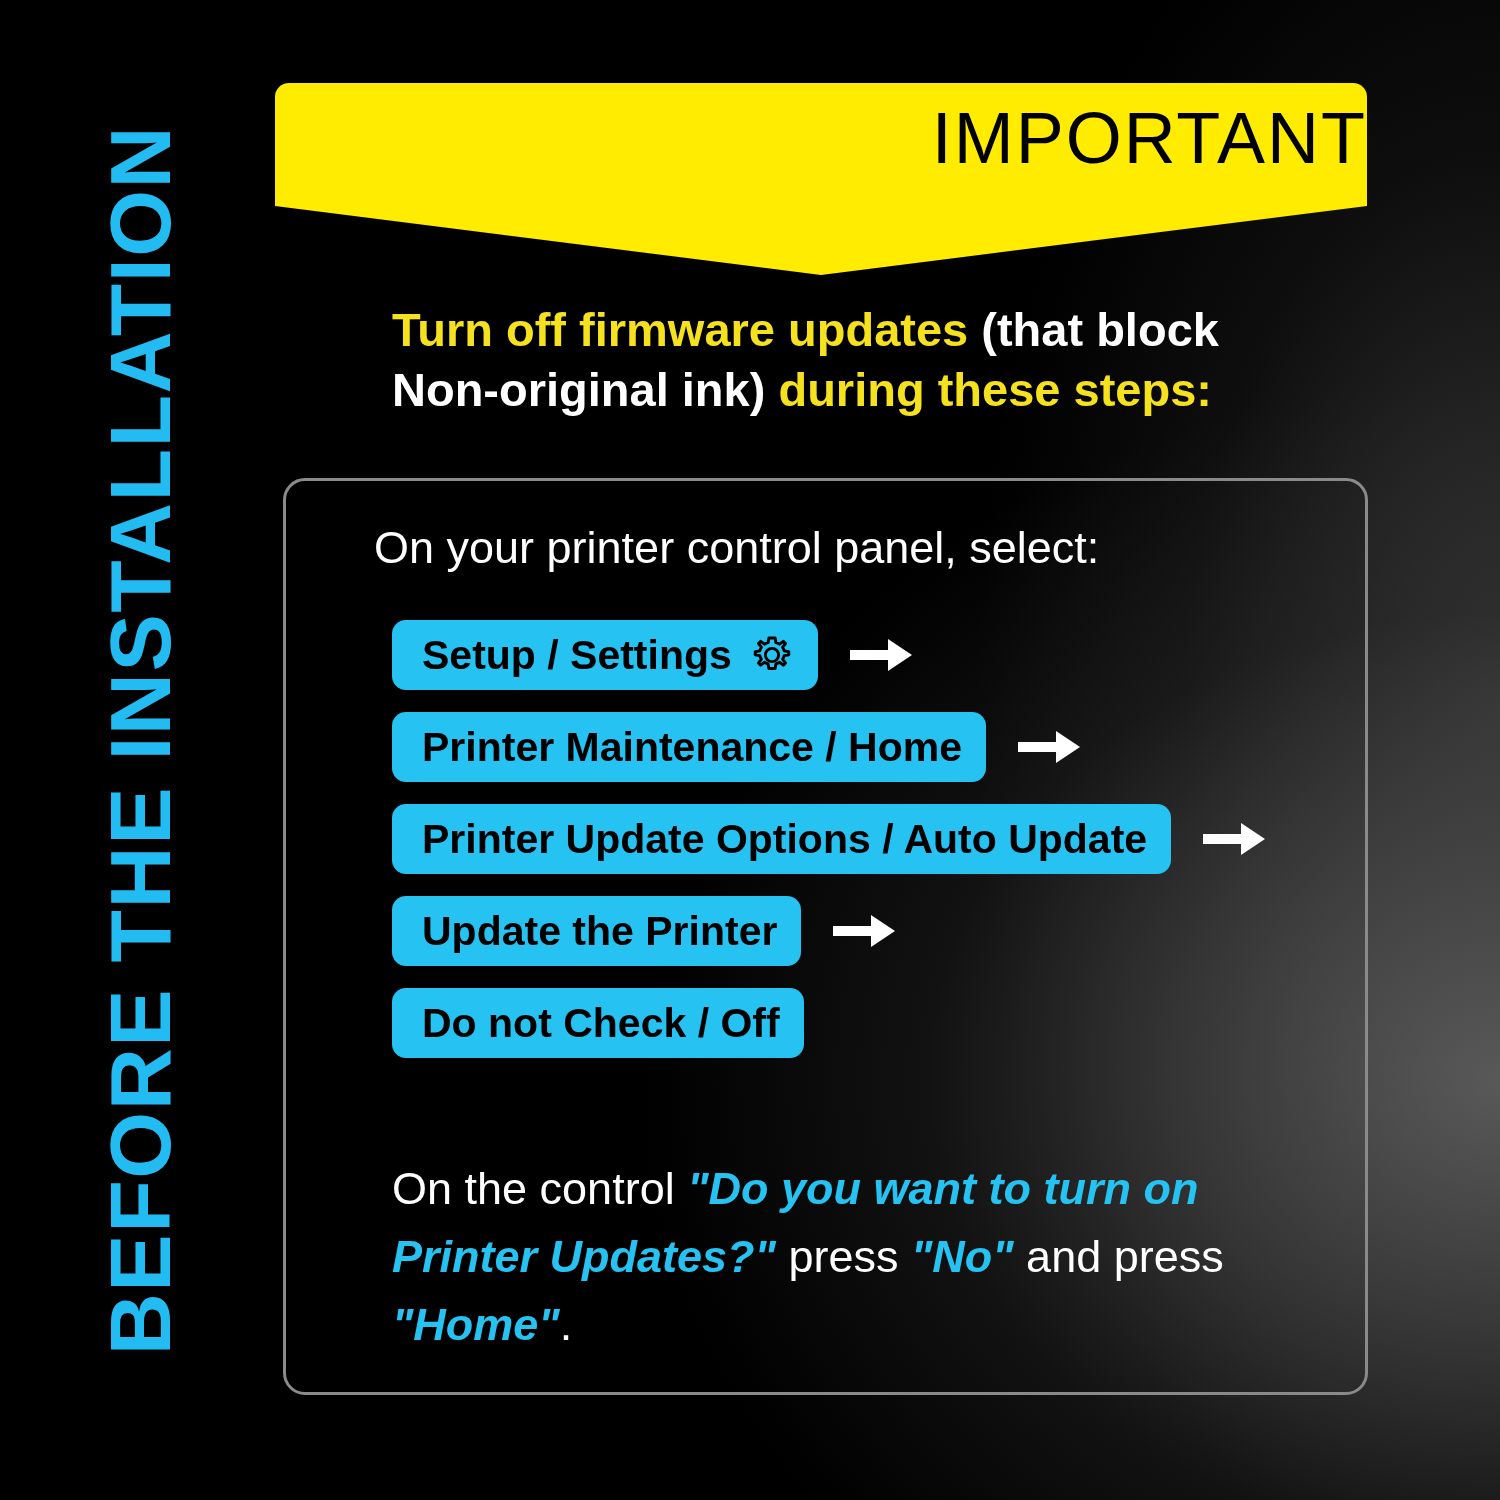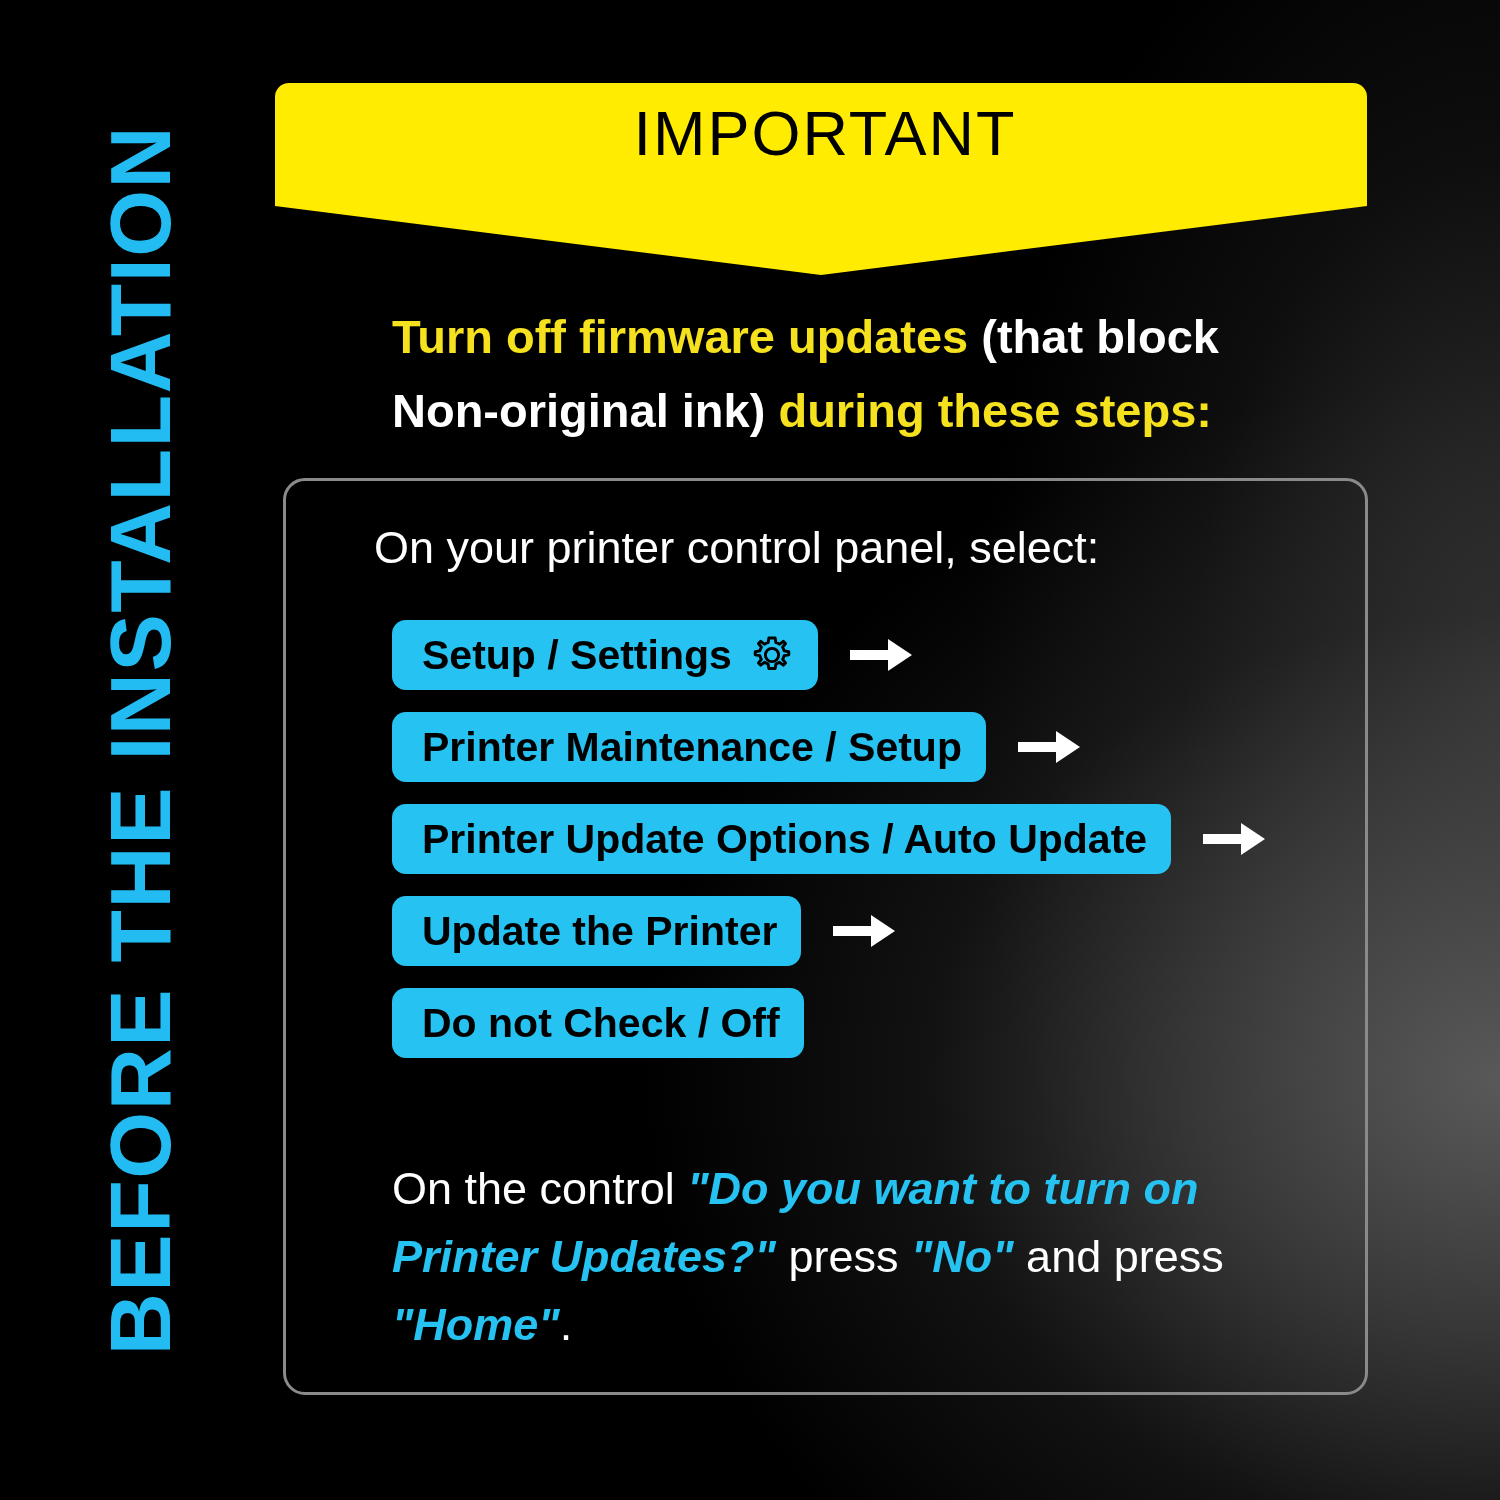--- a/index.html
+++ b/index.html
@@ -60,36 +60,36 @@
     background: #FFEC00;
     border-radius: 14px 14px 0 0;
     -webkit-clip-path: polygon(0 0, 100% 0, 100% 64%, 50% 100%, 0 64%);
     clip-path: polygon(0 0, 100% 0, 100% 64%, 50% 100%, 0 64%);
   }
   .banner-text {
     position: absolute;
     left: 8px;
     right: 0;
     top: 14px;
-    text-align: center;
+    text-align: right;
     color: #000;
-    font-size: 63px;
+    font-size: 72px;
     font-weight: normal;
     letter-spacing: 2px;
     font-family: "Liberation Sans", sans-serif;
   }
 
   
   .headline {
     position: absolute;
     left: 392px;
     top: 300px;
     width: 830px;
     font-size: 47px;
-    line-height: 74px;
+    line-height: 60px;
     font-weight: bold;
     color: #F5E11E;
     font-family: "Liberation Sans", sans-serif;
   }
   .headline .hl-white { color: #FFFFFF; }
 
   
   .panel {
     position: absolute;
     left: 283px;
@@ -208,21 +208,21 @@
       </span>
       <span class="arrow-icon">
         <svg viewBox="0 0 66 42" width="66" height="42" aria-hidden="true">
           <path d="M2 16 H40 V5 L64 21 L40 37 V26 H2 Z" fill="#FFFFFF"></path>
         </svg>
       </span>
     </div>
 
     <div class="step-row">
       <span class="chip">
-        <span>Printer Maintenance / Setup</span>
+        <span>Printer Maintenance / Home</span>
       </span>
       <span class="arrow-icon">
         <svg viewBox="0 0 66 42" width="66" height="42" aria-hidden="true">
           <path d="M2 16 H40 V5 L64 21 L40 37 V26 H2 Z" fill="#FFFFFF"></path>
         </svg>
       </span>
     </div>
 
     <div class="step-row">
       <span class="chip">

